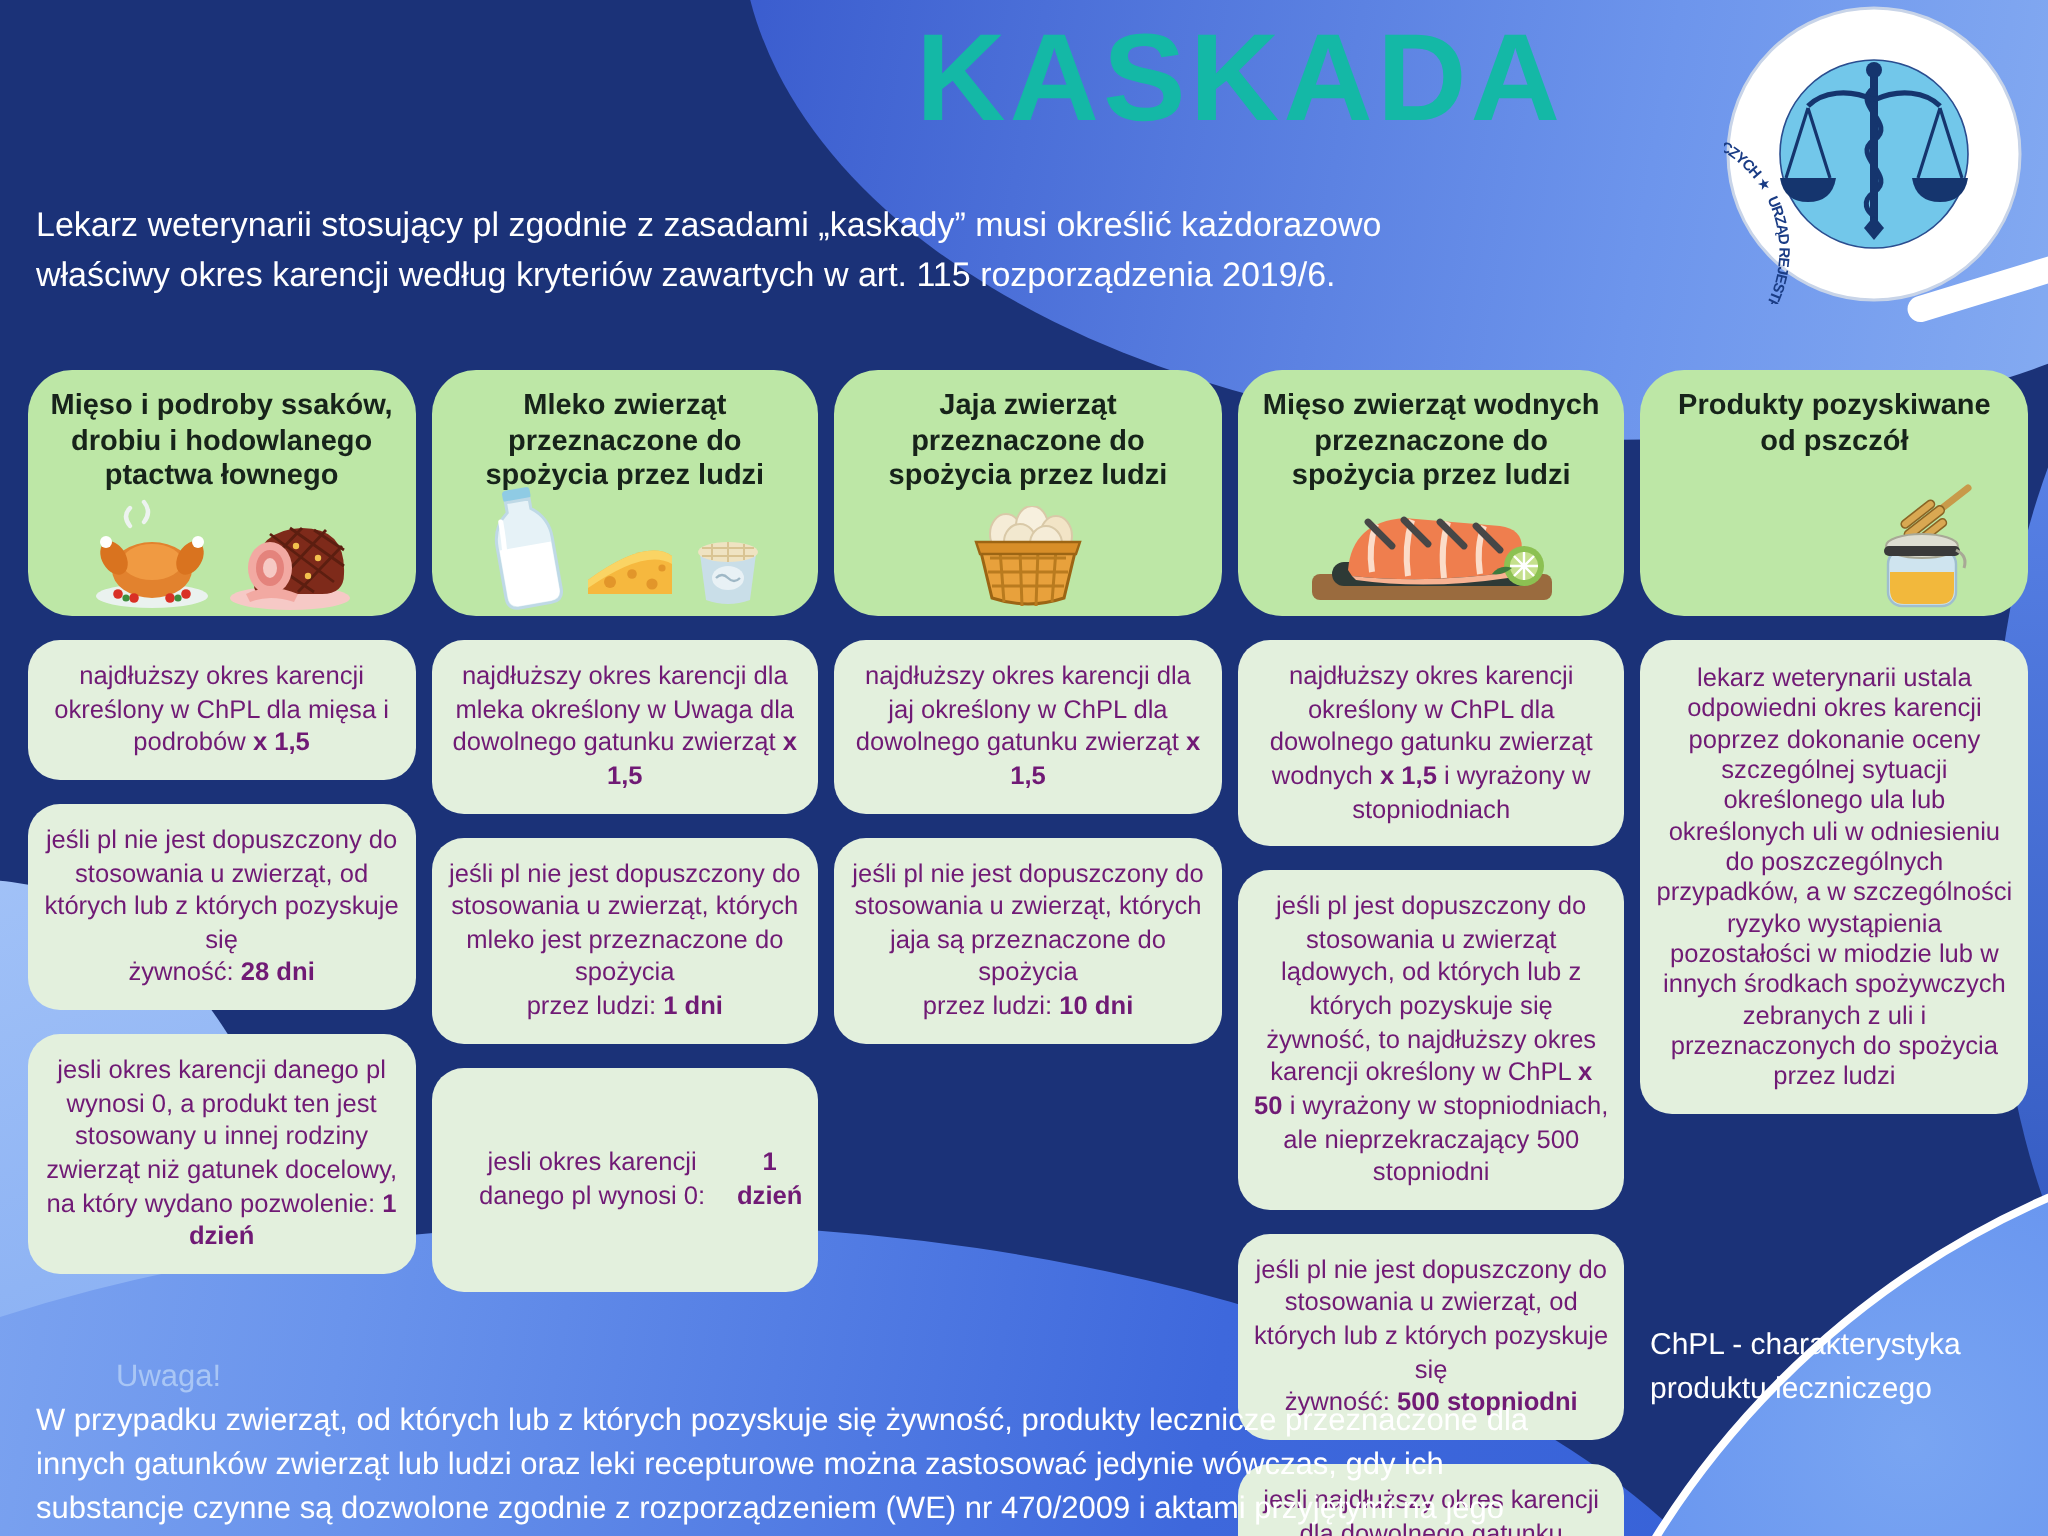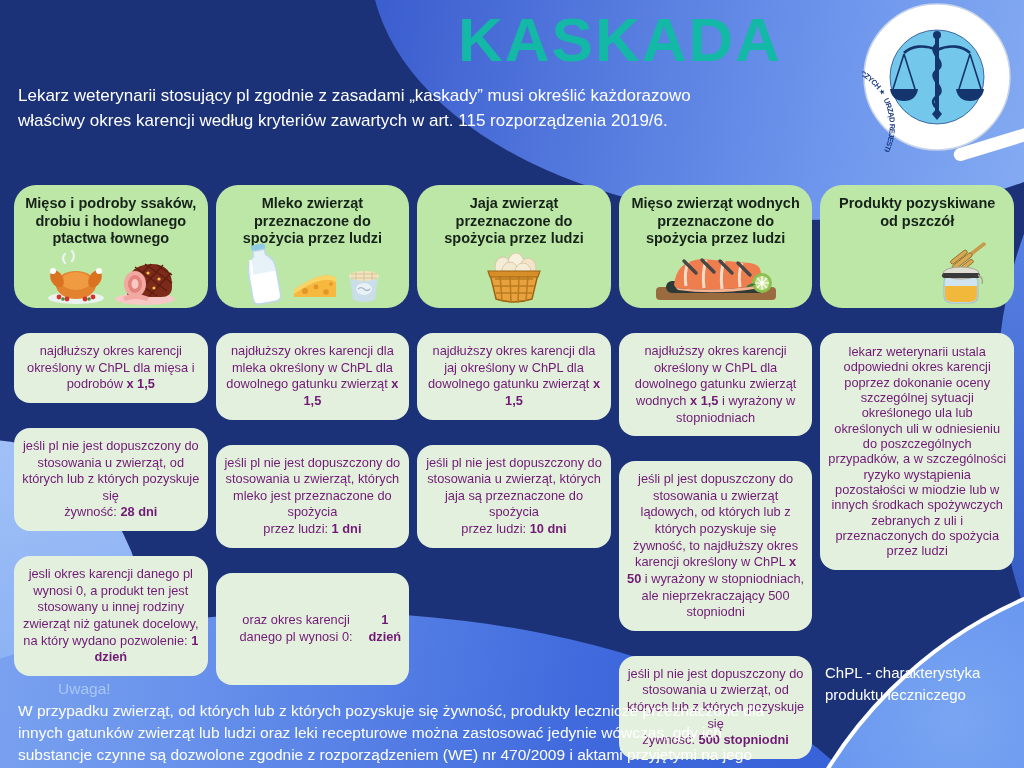--- a/index.html
+++ b/index.html
@@ -18,30 +18,30 @@
     background:linear-gradient(160deg,#A6C5F8 0%,#8FB4F4 50%,#7CA5F0 100%);}
   .blob-band{left:-260px;top:612px;width:1160px;height:560px;border-radius:50%;
     background:linear-gradient(100deg,#93B7F5 0%,#6A94EC 35%,#3E68DC 70%,#3560D6 100%);}
   .blob-circle-br{left:760px;top:560px;width:880px;height:880px;border-radius:50%;
     border:4px solid #FFFFFF;box-sizing:border-box;
     background:radial-gradient(circle at 22% 18%,#79A5F2 0%,#4877EA 45%,#2B5BE2 100%);}
 
   
   .title{position:absolute;left:458px;top:4px;color:#14b8a6;font-size:62px;font-weight:700;
     letter-spacing:2px;}
-  .intro{position:absolute;left:18px;top:84px;width:735px;color:#FFFFFF;font-size:17px;
+  .intro{position:absolute;left:18px;top:101px;width:735px;color:#FFFFFF;font-size:17px;
     line-height:1.47;font-weight:500;}
 
   
   .logo{position:absolute;left:862px;top:2px;width:150px;height:150px;}
 
   
   .columns{position:absolute;left:14px;top:185px;width:1000px;display:grid;
     grid-template-columns:repeat(5,1fr);gap:8px;align-items:start;}
-  .col{display:flex;flex-direction:column;gap:25px;}
+  .col{display:flex;flex-direction:column;gap:12px;}
   .hcard{position:relative;background:#BDE7A6;border-radius:22px;height:123px;
     padding:10px 8px 6px;box-sizing:border-box;text-align:center;font-weight:700;
     font-size:14.5px;line-height:1.22;color:#17231A;}
   .hicons{position:absolute;left:0;right:0;bottom:3px;display:flex;justify-content:center;
     align-items:flex-end;gap:6px;}
   .card{background:#E3F0DD;border-radius:16px;padding:10px 8px;font-size:12.8px;
     line-height:1.3;color:#701a75;text-align:center;font-weight:500;white-space:pre-line;}
   .card b{font-weight:800;}
   .card.tall{min-height:92px;display:flex;align-items:center;justify-content:center;}
   .card.dense{line-height:1.2;padding:11px 7px;}
@@ -160,24 +160,24 @@
           </svg>
           <svg width="38" height="40" viewBox="0 0 38 40">
             <path d="M5,12 L33,12 L30,35 Q19,39 8,35 Z" fill="#C9DEE8"></path>
             <ellipse cx="19" cy="11" rx="15" ry="5" fill="#EFE3C2"></ellipse>
             <path d="M6,9 L32,9 M6,13 L32,13 M11,7 L11,15 M19,6 L19,16 M27,7 L27,15" stroke="#D9C493" stroke-width="1"></path>
             <ellipse cx="19" cy="24" rx="8" ry="6" fill="#E8F1F5"></ellipse>
             <path d="M13,24 q3,-3 6,0 q3,3 6,0" stroke="#9FB8C6" stroke-width="1.2" fill="none"></path>
           </svg>
         </div>
       </div>
-      <div class="card"><span>najdłuższy okres karencji dla mleka określony w ChPL dla dowolnego gatunku zwierząt </span><b>x 1,5</b></div>
+      <div class="card"><span>najdłuższy okres karencji dla mleka określony w Uwaga dla dowolnego gatunku zwierząt </span><b>x 1,5</b></div>
       <div class="card"><span>jeśli pl nie jest dopuszczony do stosowania u zwierząt, których mleko jest przeznaczone do spożycia
 przez ludzi: </span><b>1 dni</b></div>
-      <div class="card tall"><span>oraz okres karencji danego pl wynosi 0: </span><b>1 dzień</b></div>
+      <div class="card tall"><span>jesli okres karencji danego pl wynosi 0: </span><b>1 dzień</b></div>
     </div>
 
     <div class="col">
       <div class="hcard">
         <span>Jaja zwierząt przeznaczone do spożycia przez ludzi</span>
         <div class="hicons">
           <svg width="62" height="52" viewBox="0 0 62 52">
             <ellipse cx="20" cy="14" rx="8" ry="10" fill="#F5ECD7" stroke="#D9C9A8"></ellipse>
             <ellipse cx="33" cy="10" rx="8" ry="10" fill="#F7F0DE" stroke="#D9C9A8"></ellipse>
             <ellipse cx="45" cy="15" rx="8" ry="10" fill="#F2E4C6" stroke="#D9C9A8"></ellipse>

